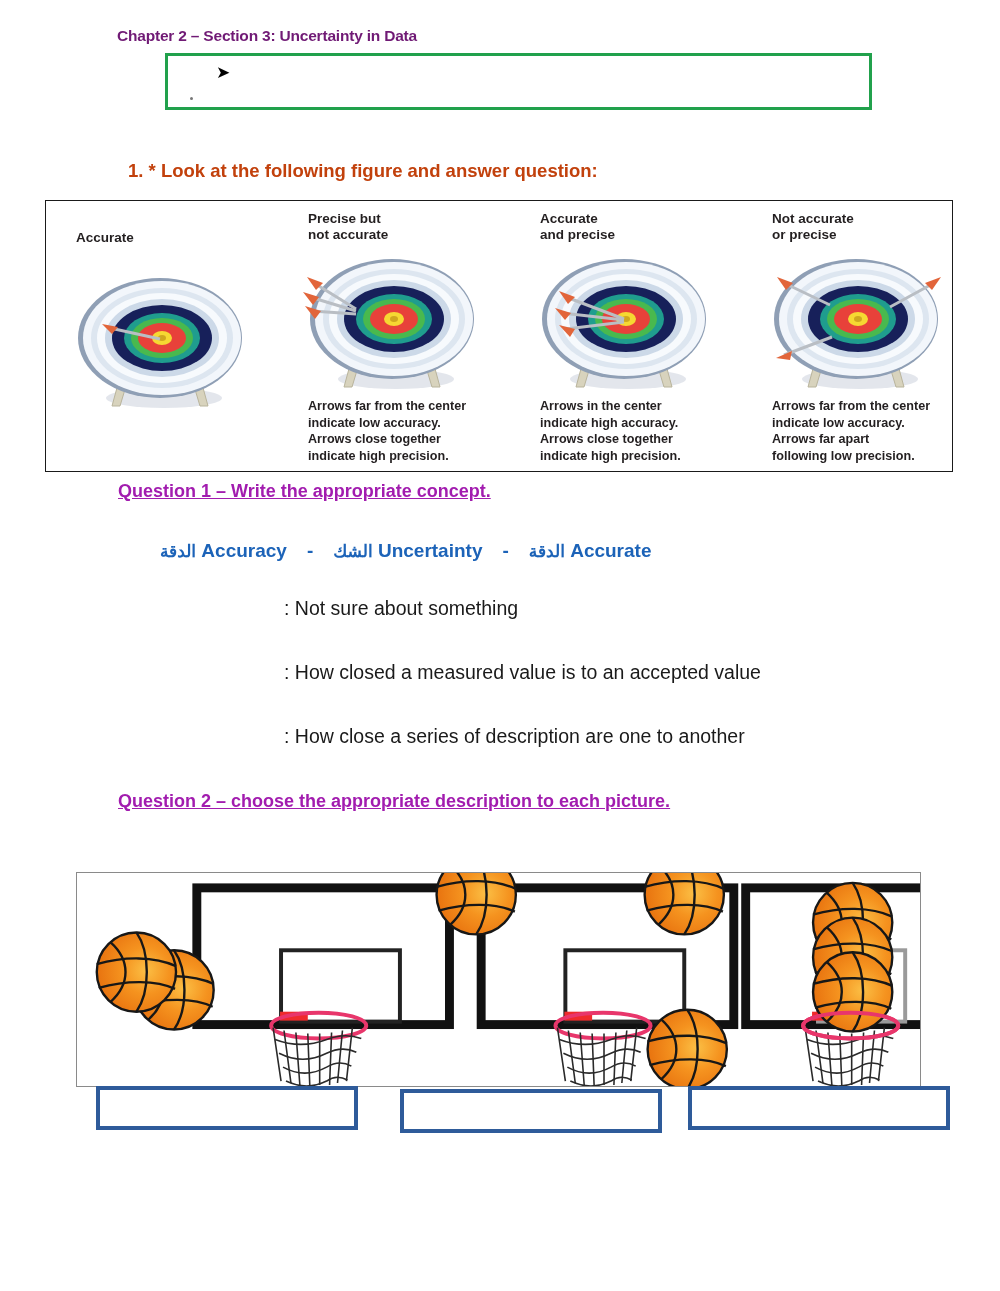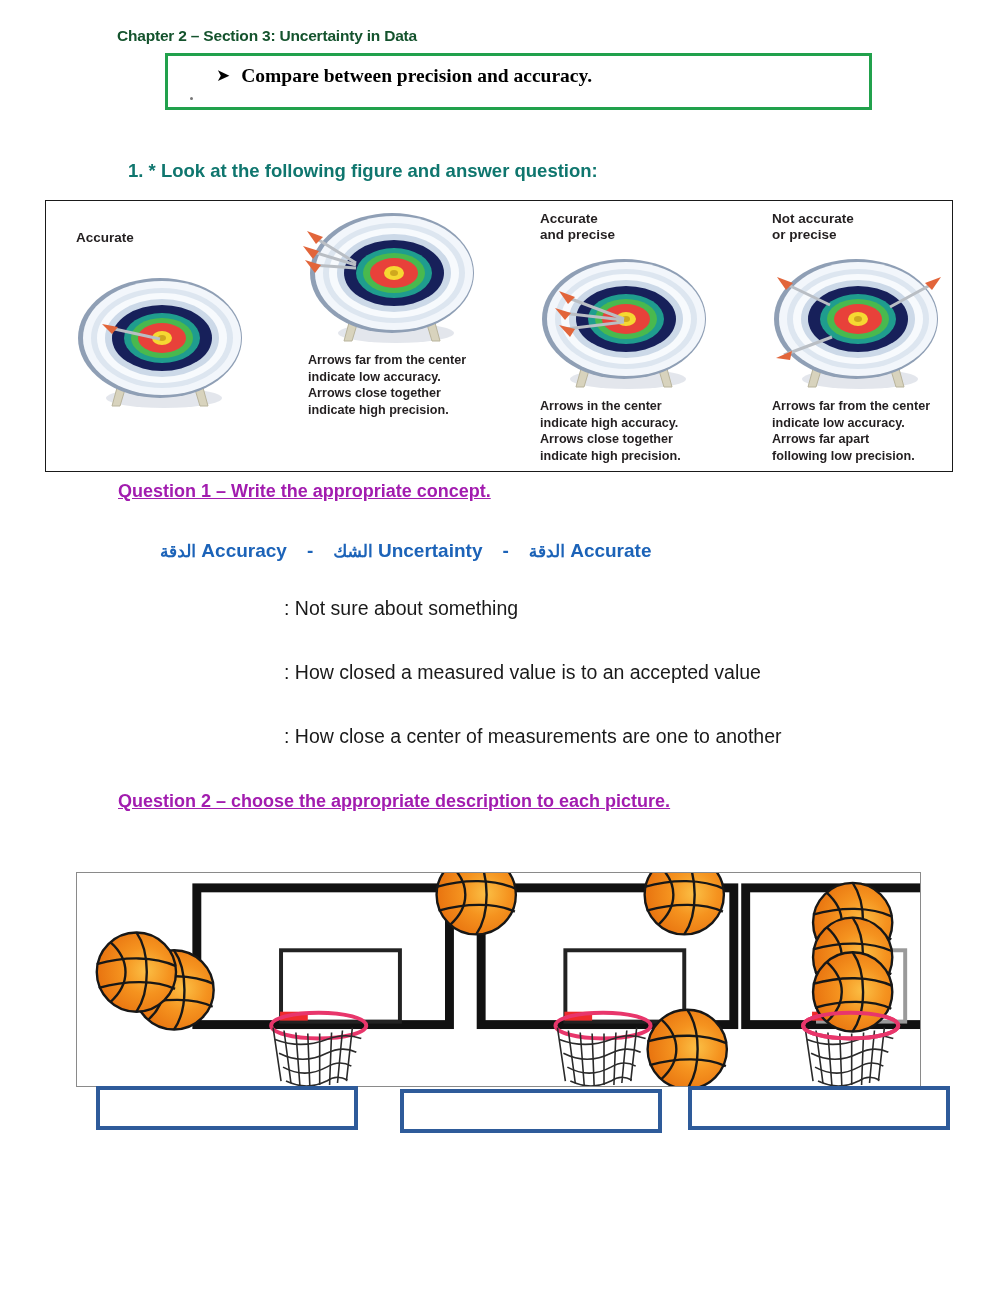--- a/index.html
+++ b/index.html
@@ -4,21 +4,21 @@
 <style>
   html,body{margin:0;padding:0;}
   body{
     width:1000px;height:1291px;background:#ffffff;
     font-family:"Liberation Sans",sans-serif;
     position:relative;overflow:hidden;
   }
   
   .chapter-title{
     position:absolute;left:117px;top:27px;
-    font-size:15.5px;font-weight:bold;color:#14532d;
+    font-size:15.5px;font-weight:bold;color:#701a75;
     letter-spacing:-0.2px;white-space:nowrap;
   }
   .objective-box{
     position:absolute;left:165px;top:53px;width:707px;height:57px;
     border:3px solid #21a14c;background:#ffffff;box-sizing:border-box;
   }
   .objective-row{
     display:flex;align-items:center;gap:11px;
     padding:9px 0 0 48px;
   }
@@ -29,21 +29,21 @@
     font-family:"Liberation Serif",serif;
     font-size:19.5px;font-weight:bold;color:#000;white-space:nowrap;
   }
   .objective-dot{
     position:absolute;left:22px;bottom:7px;width:3px;height:3px;
     background:#777;border-radius:50%;
   }
   
   .instruction{
     position:absolute;left:128px;top:160px;
-    font-size:18.5px;font-weight:bold;color:#0f766e;white-space:nowrap;
+    font-size:18.5px;font-weight:bold;color:#c2410c;white-space:nowrap;
   }
   
   .figure-box{
     position:absolute;left:45px;top:200px;width:908px;height:272px;
     border:1.5px solid #1a1a1a;background:#fff;box-sizing:border-box;
   }
   .figure-grid{display:flex;height:100%;}
   .fig-col{position:relative;flex:1;padding:10px 0 0 0;}
   .fig-col.c1{flex:0 0 232px;}
   .fig-col.c2{flex:0 0 232px;}
@@ -101,21 +101,20 @@
   #ans-2{left:688px;top:1086px;width:262px;}
 </style>
 </head>
 <body>
 
 <div class="chapter-title">Chapter 2 – Section 3: Uncertainty in Data</div>
 
 <div class="objective-box">
   <div class="objective-row">
     <span class="objective-bullet">➤</span>
-    <span class="objective-text">Compare between precision and accuracy.</span>
   </div>
   <span class="objective-dot"></span>
 </div>
 
 <div class="instruction">1.  * Look at the following figure and answer question:</div>
 
 <div class="figure-box">
   <div class="figure-grid">
 
     <div class="fig-col c1">
@@ -140,20 +139,24 @@
           <ellipse cx="100" cy="62" rx="4" ry="3" fill="#cfa81e"></ellipse>
           <g>
             <line x1="48" y1="52" x2="98" y2="63" stroke="#b9bec4" stroke-width="3"></line>
             <path d="M40 48 L56 51 L50 58 Z" fill="#e2653a"></path>
           </g>
         </svg>
       </div>
     </div>
 
     <div class="fig-col c2">
+      <div class="fig-head two">
+        <div>Precise but</div>
+        <div>not accurate</div>
+      </div>
       <div class="target-wrap">
         <svg class="target" viewBox="0 0 200 132" xmlns="http://www.w3.org/2000/svg">
           <ellipse cx="102" cy="122" rx="58" ry="10" fill="#d9dde6" opacity=".75"></ellipse>
           <path d="M56 108 L50 130 L58 130 L64 110 Z" fill="#d8d3bd" stroke="#b9b49c" stroke-width="1"></path>
           <path d="M140 108 L146 130 L138 130 L132 110 Z" fill="#d8d3bd" stroke="#b9b49c" stroke-width="1"></path>
           <ellipse cx="98" cy="62" rx="82" ry="60" fill="#8f9fb5"></ellipse>
           <ellipse cx="100" cy="62" rx="79" ry="57" fill="#f2f6fb"></ellipse>
           <ellipse cx="100" cy="62" rx="71" ry="50" fill="#dde6f0"></ellipse>
           <ellipse cx="100" cy="62" rx="65" ry="45" fill="#f7fafd"></ellipse>
           <ellipse cx="100" cy="62" rx="57" ry="39" fill="#ccd9e8"></ellipse>
@@ -263,21 +266,21 @@
 </div>
 
 <div class="q-head" id="q1-head">Question 1 – Write the appropriate concept.</div>
 
 <div class="word-bank">
   <span class="wb-item"><span class="wb-ar">الدقة</span> <span>Accuracy</span></span><span class="wb-sep">-</span><span class="wb-item"><span class="wb-ar">الشك</span> <span>Uncertainty</span></span><span class="wb-sep">-</span><span class="wb-item"><span class="wb-ar">الدقة</span> <span>Accurate</span></span>
 </div>
 
 <div class="definition" id="def-0">: Not sure about something</div>
 <div class="definition" id="def-1">: How closed a measured value is to an accepted value</div>
-<div class="definition" id="def-2">: How close a center of measurements are one to another</div>
+<div class="definition" id="def-2">: How close a series of description are one to another</div>
 
 <div class="q-head" id="q2-head">Question 2 – choose the  appropriate description to each picture.</div>
 
 <div class="bb-panel">
   <svg class="bb-scene" viewBox="0 0 845 215" xmlns="http://www.w3.org/2000/svg">
     <defs>
       <radialGradient id="ballg" cx="62%" cy="48%" r="62%">
         <stop offset="0%" stop-color="#fbc council"></stop>
         <stop offset="0%" stop-color="#fbbf45"></stop>
         <stop offset="48%" stop-color="#f5931f"></stop>

